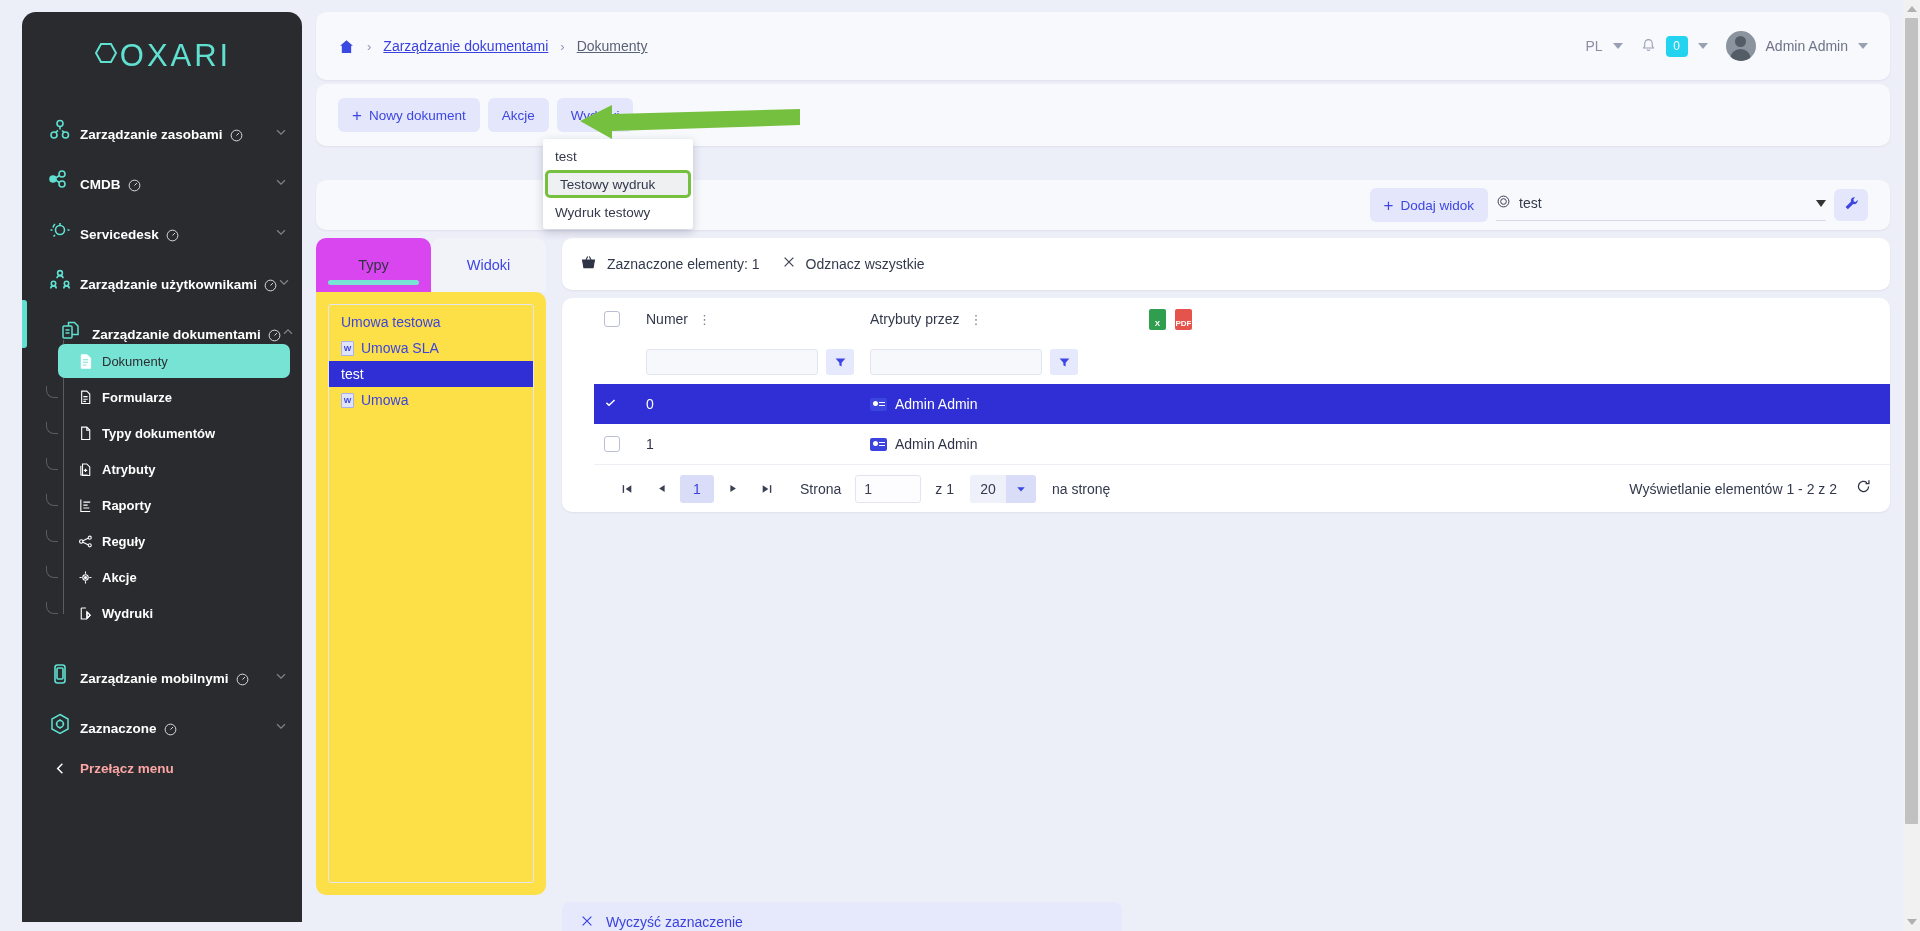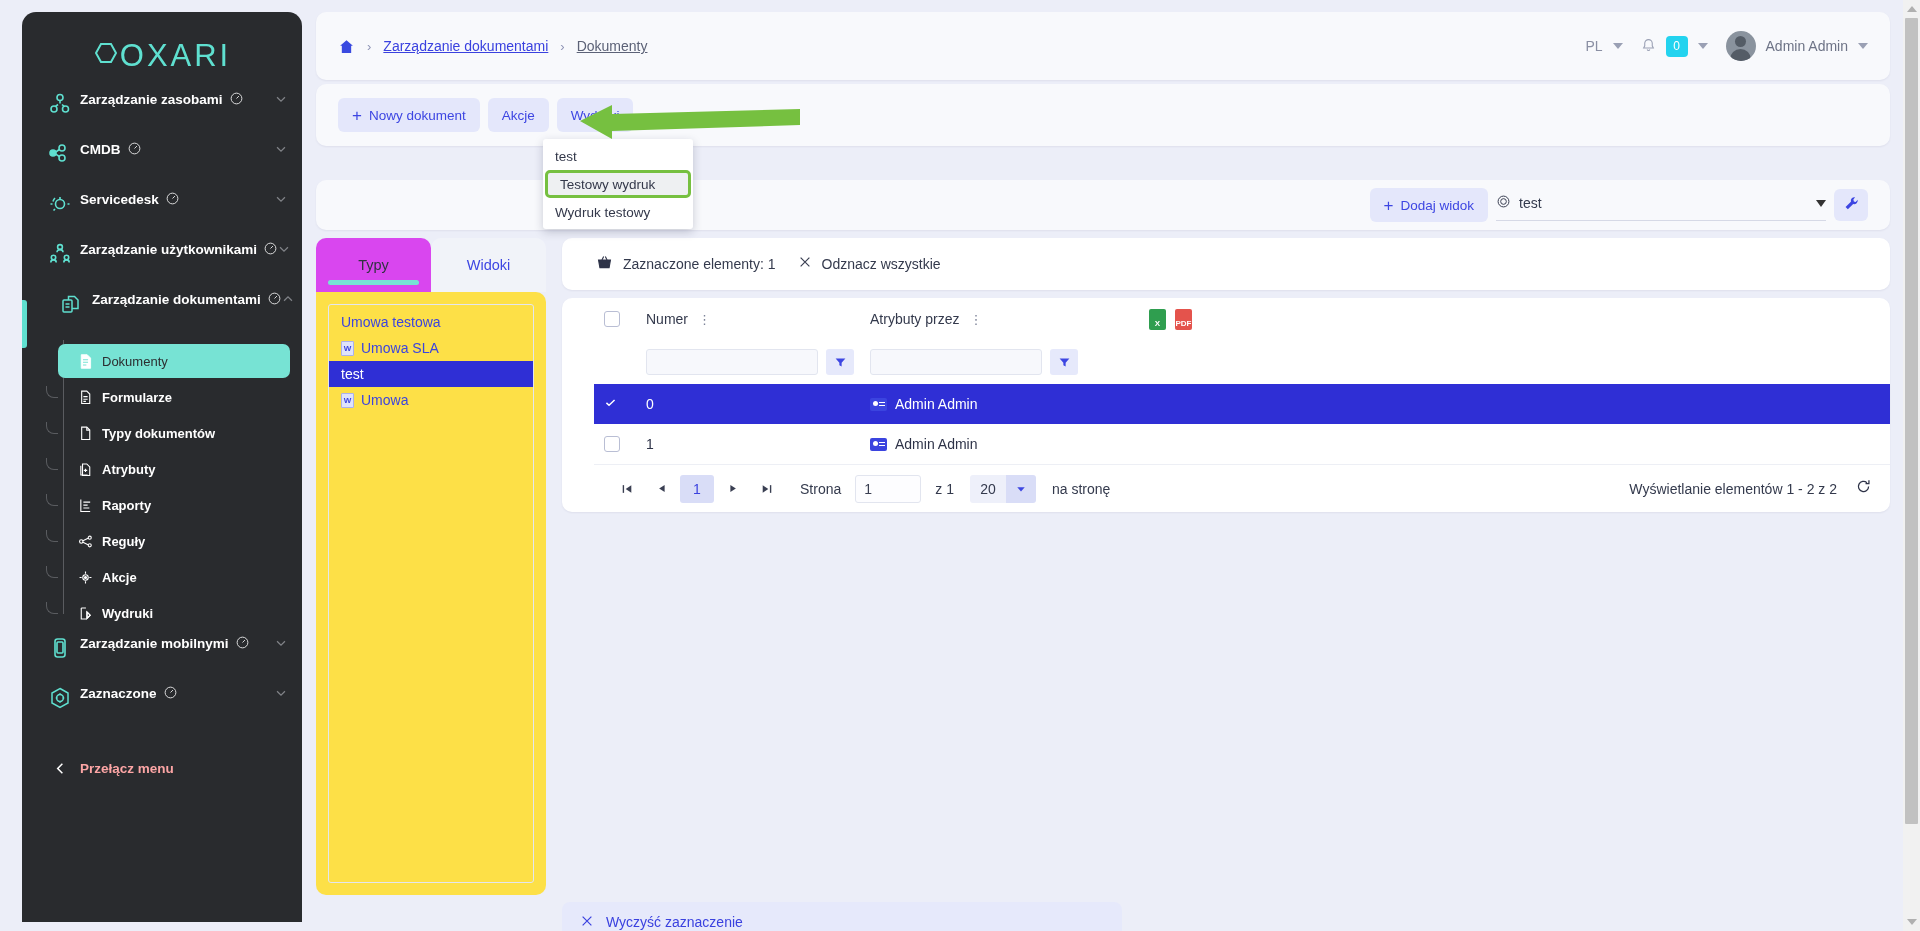--- a/index.html
+++ b/index.html
@@ -28,21 +28,21 @@
   }
   .brand-text {
     color: #5fe0d0; font-size: 31px; letter-spacing: 3px; font-weight: 400;
     display: flex; align-items: center;
   }
   .brand-hex { margin-right: 1px; }
 
   .nav-group { margin-top: 8px; }
   .nav-item {
     position: relative;
-    display: flex; align-items: flex-start;
+    display: flex; align-items: flex-end;
     height: 50px; padding-left: 18px; padding-right: 14px;
     color: #ffffff; font-size: 13.5px; font-weight: bold;
     cursor: pointer;
   }
   .nav-item .ico { width: 40px; flex: 0 0 40px; display:flex; align-items:center; justify-content:center; }
   .nav-item .lbl { white-space: nowrap; }
   .nav-item .gauge { margin-left: 7px; opacity: .85; display:inline-flex; }
   .nav-item .chev { margin-left: auto; opacity: .55; }
   .nav-item.active-parent::before {
     content:""; position:absolute; left:0; top:8px; bottom:-6px; width:5px;
@@ -185,21 +185,21 @@
   }
   .tree-row.sel { background:#2f2fd5; color:#ffffff; }
   .w-ico {
     width:13px;height:15px;background:#dfe3fb;border:1px solid #aab0ee;border-radius:1px;
     font-size:8px;color:#3b44df;display:flex;align-items:center;justify-content:center;font-weight:bold;
   }
 
   
   #gridwrap { position:absolute; left: 246px; top: 226px; right: 0; }
   #selbar {
-    height: 52px; display:flex; align-items:center; gap:10px; padding: 0 34px;
+    height: 52px; display:flex; align-items:center; gap:10px; padding: 0 18px;
     background:#ffffff; border-radius:10px; font-size:14px; color:#343a4d;
     box-shadow: 0 1px 2px rgba(40,45,80,.07);
   }
   #selbar .x { color:#3a3f52; font-size:16px; margin-left:12px; }
 
   #grid {
     margin-top: 8px; background:#ffffff; border-radius:10px;
     box-shadow: 0 1px 2px rgba(40,45,80,.07); overflow:hidden;padding-left:32px;
   }
   .grid-head {

